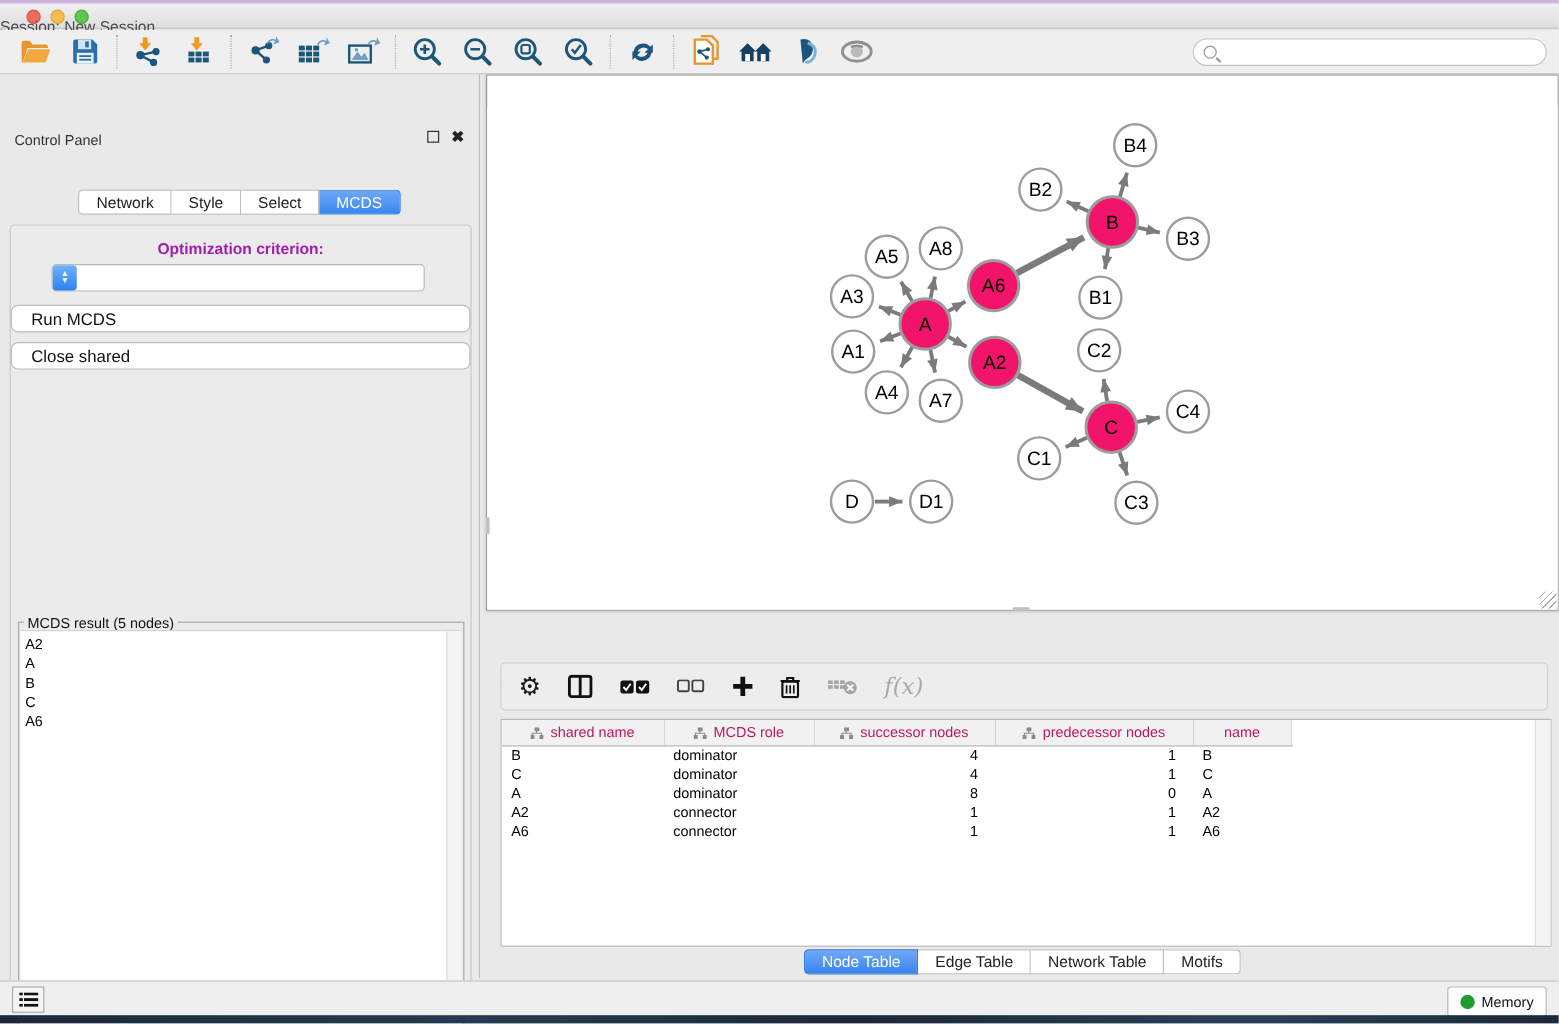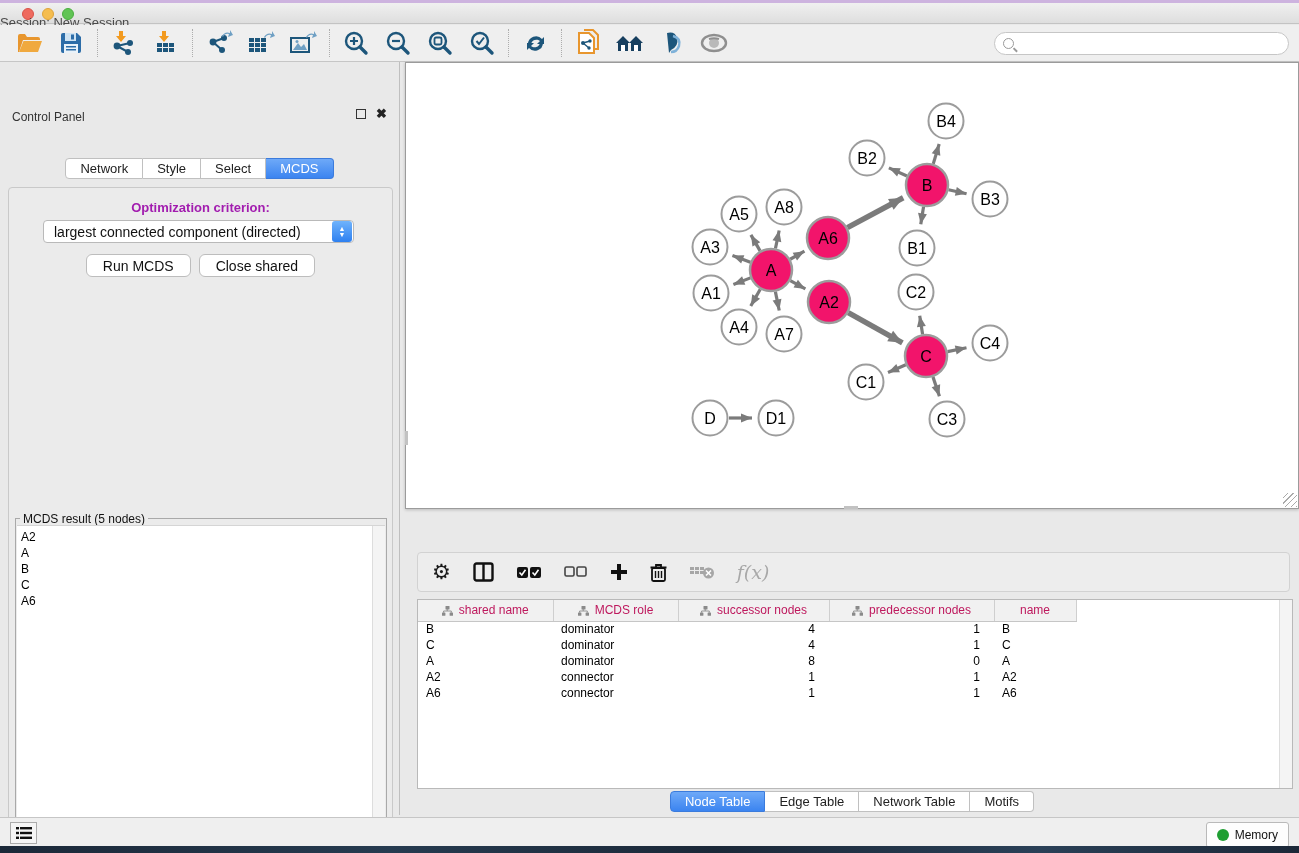--- a/index.html
+++ b/index.html
@@ -37,21 +37,21 @@
   .seg { height:21px; background:#FFF; border:1px solid #C0C0C0; border-left:none; font-size:13px; color:#222; display:flex; align-items:center; justify-content:center; padding:0 14px; cursor:pointer; }
   .seg:first-child { border-left:1px solid #C0C0C0; border-radius:4px 0 0 4px; }
   .seg:last-child { border-radius:0 4px 4px 0; }
   .seg.sel { background:linear-gradient(#6EA9F8,#3B84F0); border-color:#3B7BDC; color:#FFF;text-align:center; }
 
   .cp-card { position:absolute; left:8px; top:125px; width:385px; height:680px; background:#EBEBEB; border:1px solid #C9C9C9; border-radius:4px; }
   .opt-label { position:absolute; top:12px; width:100%; text-align:center; font-size:13px; font-weight:bold; color:#a21caf; }
   .combo { position:absolute; left:34px; top:32px; width:311px; height:23px; background:#FFF; border:1px solid #B9B9B9; border-radius:4px; display:flex; align-items:center; cursor:pointer; }
   .combo .val { flex:1; font-size:14px; color:#111; padding-left:10px; white-space:nowrap; overflow:hidden; }
   .combo .step { width:20px; height:21px; border-radius:3px; background:linear-gradient(#6FB3FC,#2E80F0); margin-right:1px; display:flex; flex-direction:column; align-items:center; justify-content:center; color:#FFF; font-size:7px; line-height:6px; }
-  .btn-row { position:absolute; top:66px; width:100%; display:flex; justify-content:center; gap:8px; }
+  .btn-row { position:absolute; top:66px; width:100%; display:flex; justify-content:center; gap:8px;flex-direction:column; }
   .push-btn { height:23px; background:#FFF; border:1px solid #BDBDBD; border-radius:6px; font-size:14px; color:#111; padding:0 16px; display:flex; align-items:center; cursor:pointer; }
 
   .result-fieldset { position:absolute; left:6px; top:330px; width:372px; height:340px; border:1px solid #A9A9A9; }
   .result-legend { position:absolute; top:-7px; left:4px; background:#EBEBEB; font-size:12px; color:#111; padding:0 3px; }
   .result-list { position:absolute; left:1px; top:6px; right:1px; bottom:1px; background:#FFF; border-top:1px solid #D5D5D5; overflow:hidden; }
   .result-list ul { list-style:none; padding:3px 0 0 4px; }
   .result-list li { font-size:12px; line-height:16px; color:#000; }
   .list-scroll { position:absolute; right:0; top:0; width:13px; height:100%; background:#F4F4F4; border-left:1px solid #DDD; }
 
   
@@ -263,21 +263,20 @@
     </div>
     <div class="seg-tabs">
       <div class="seg">Network</div>
       <div class="seg">Style</div>
       <div class="seg">Select</div>
       <div class="seg sel">MCDS</div>
     </div>
     <div class="cp-card">
       <div class="opt-label">Optimization criterion:</div>
       <div class="combo">
-        <div class="val">largest connected component (directed)</div>
         <div class="step">
             <span>▲</span>
             <span>▼</span>
           </div>
       </div>
       <div class="btn-row">
         <div class="push-btn">Run MCDS</div>
         <div class="push-btn">Close shared</div>
       </div>
       <div class="result-fieldset">

